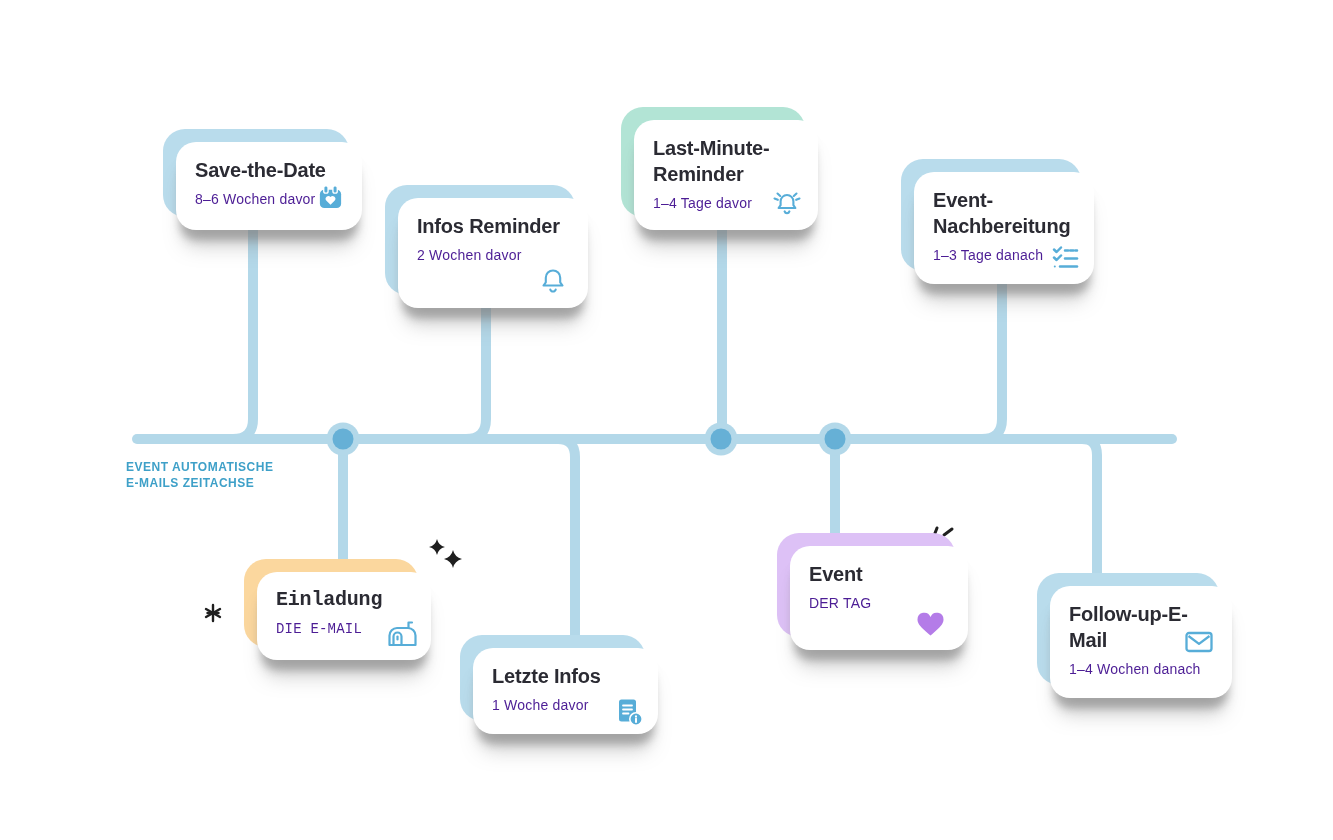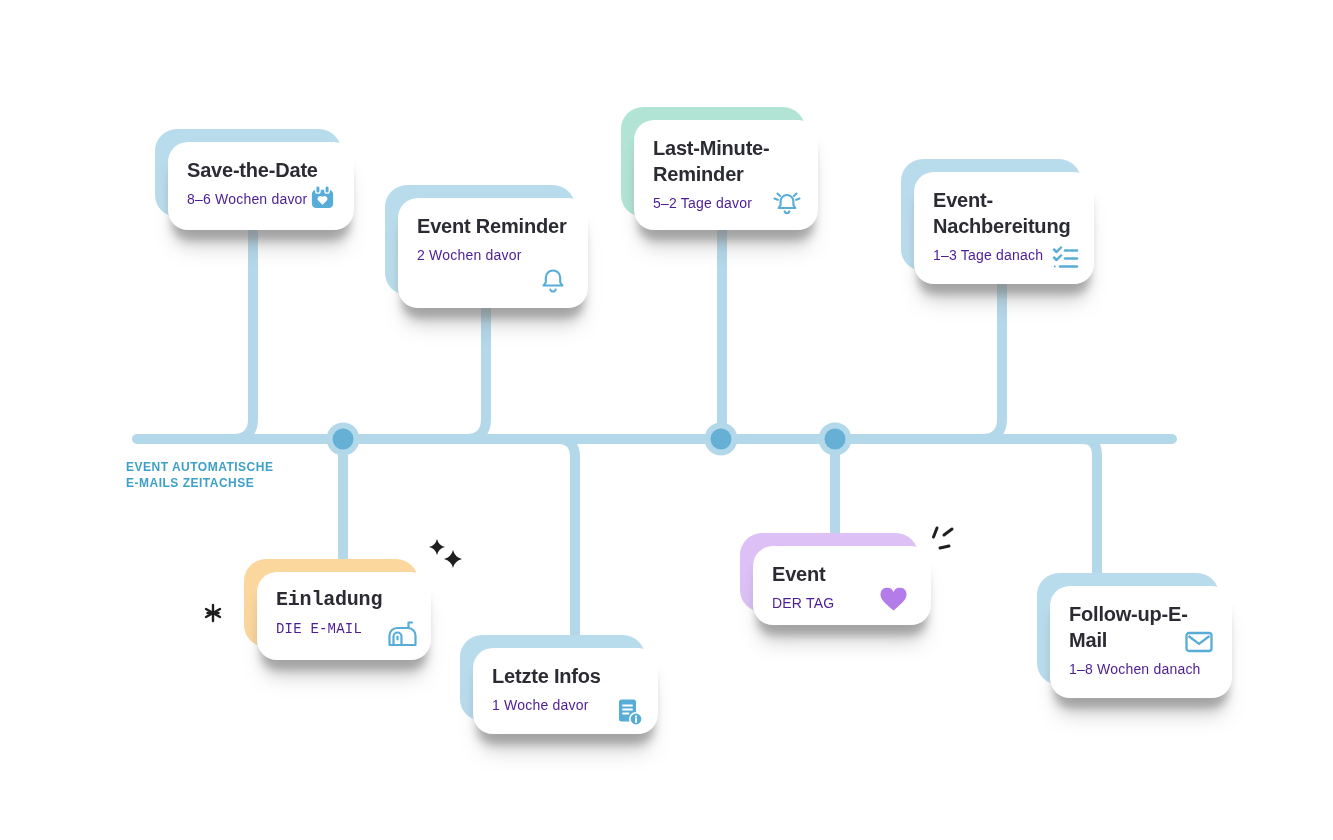--- a/index.html
+++ b/index.html
@@ -26,33 +26,33 @@
   }
   .card-title{
     font-size:20px;font-weight:bold;color:#2b2b33;line-height:26px;letter-spacing:-.2px;
   }
   .t-nowrap .card-title{white-space:nowrap;}
   .card-sub{
     font-size:14px;color:#4c1d95;margin-top:8px;letter-spacing:.2px;
   }
   .card-icon{position:absolute;line-height:0;}
 
-  #card-save{left:168px;top:142px;width:186px;height:88px;}
+  #card-save{left:176px;top:142px;width:186px;height:88px;}
   #card-save .card-icon{right:18px;top:42px;}
   #card-erster{left:398px;top:198px;width:190px;height:110px;}
   #card-erster .card-icon{right:22px;bottom:13px;}
   #card-last{left:634px;top:120px;width:184px;height:110px;}
   #card-last .card-icon{right:16px;bottom:13px;}
   #card-nach{left:914px;top:172px;width:180px;height:112px;}
   #card-nach .card-icon{right:14px;bottom:13px;}
   #card-einladung{left:257px;top:572px;width:174px;height:88px;font-family:Liberation Mono, monospace;}
   #card-einladung .card-icon{right:12px;bottom:10px;}
   #card-letzte{left:473px;top:648px;width:185px;height:86px;}
   #card-letzte .card-icon{right:14px;bottom:7px;}
-  #card-event{left:753px;top:546px;width:178px;height:79px;}
+  #card-event{left:790px;top:546px;width:178px;height:104px;}
   #card-event .card-icon{right:22px;bottom:13px;}
   #card-follow{left:1013px;top:586px;width:182px;height:112px;margin-left:37px;}
   #card-follow .card-icon{right:18px;top:44px;}
 </style>
 </head>
 <body>
 
 <div id="canvas">
 
   <svg id="timeline-svg" width="1333" height="840" viewBox="0 0 1333 840">
@@ -109,36 +109,36 @@
           <rect x="16.5" y="2" width="4.5" height="7.5" rx="2" fill="#57add8" stroke="#fff" stroke-width="1.4"></rect>
           <path d="M14 21.5 L9.8 17.4 A2.9 2.9 0 0 1 14 13.4 A2.9 2.9 0 0 1 18.2 17.4 Z" fill="#fff"></path>
         </svg>
       </span>
     </div>
   </div>
 
   <div class="card" id="card-erster">
     <div class="card-back" style="background: rgb(185, 220, 236);"></div>
     <div class="card-face">
-      <div class="card-title">Event Reminder</div>
+      <div class="card-title">Infos Reminder</div>
       <div class="card-sub">2 Wochen davor</div>
       <span class="card-icon">
         <svg width="26" height="28" viewBox="0 0 26 28" fill="none" stroke="#57add8" stroke-width="2.1" stroke-linecap="round" stroke-linejoin="round">
           <path d="M13 3.5 a7.2 7.2 0 0 1 7.2 7.2 v4.6 l2.3 3.2 H3.5 l2.3 -3.2 v-4.6 A7.2 7.2 0 0 1 13 3.5 Z"></path>
           <path d="M10.3 22.5 a2.8 2.8 0 0 0 5.4 0"></path>
         </svg>
       </span>
     </div>
   </div>
 
   <div class="card" id="card-last">
     <div class="card-back" style="background: rgb(178, 228, 213);"></div>
     <div class="card-face">
       <div class="card-title">Last-Minute-Reminder</div>
-      <div class="card-sub">5–2 Tage davor</div>
+      <div class="card-sub">1–4 Tage davor</div>
       <span class="card-icon">
         <svg width="30" height="28" viewBox="0 0 30 28" fill="none" stroke="#57add8" stroke-width="2.1" stroke-linecap="round" stroke-linejoin="round">
           <path d="M15 6 a6.4 6.4 0 0 1 6.4 6.4 v3.8 l2 2.8 H6.6 l2 -2.8 v-3.8 A6.4 6.4 0 0 1 15 6 Z"></path>
           <path d="M12.6 22.4 a2.5 2.5 0 0 0 4.8 0"></path>
           <path d="M5.5 4.5 L8.2 7"></path>
           <path d="M24.5 4.5 L21.8 7"></path>
           <path d="M2.5 9.5 L5.8 10.8"></path>
           <path d="M27.5 9.5 L24.2 10.8"></path>
         </svg>
       </span>
@@ -208,21 +208,21 @@
           <path d="M16 26.5 L13.8 24.6 C6.5 18.3 2.5 14.5 2.5 9.8 A7 7 0 0 1 16 7.2 A7 7 0 0 1 29.5 9.8 C29.5 14.5 25.5 18.3 18.2 24.6 Z" fill="#b47ce8"></path>
         </svg>
       </span>
     </div>
   </div>
 
   <div class="card" id="card-follow">
     <div class="card-back" style="background: rgb(185, 220, 236);"></div>
     <div class="card-face">
       <div class="card-title">Follow-up-E-Mail</div>
-      <div class="card-sub">1–8 Wochen danach</div>
+      <div class="card-sub">1–4 Wochen danach</div>
       <span class="card-icon">
         <svg width="30" height="24" viewBox="0 0 30 24" fill="none" stroke="#57add8" stroke-width="2.3" stroke-linejoin="round">
           <rect x="2.5" y="3" width="25" height="18" rx="2.5"></rect>
           <path d="M4.5 6 L15 13.8 L25.5 6"></path>
         </svg>
       </span>
     </div>
   </div>
 
 </div>

